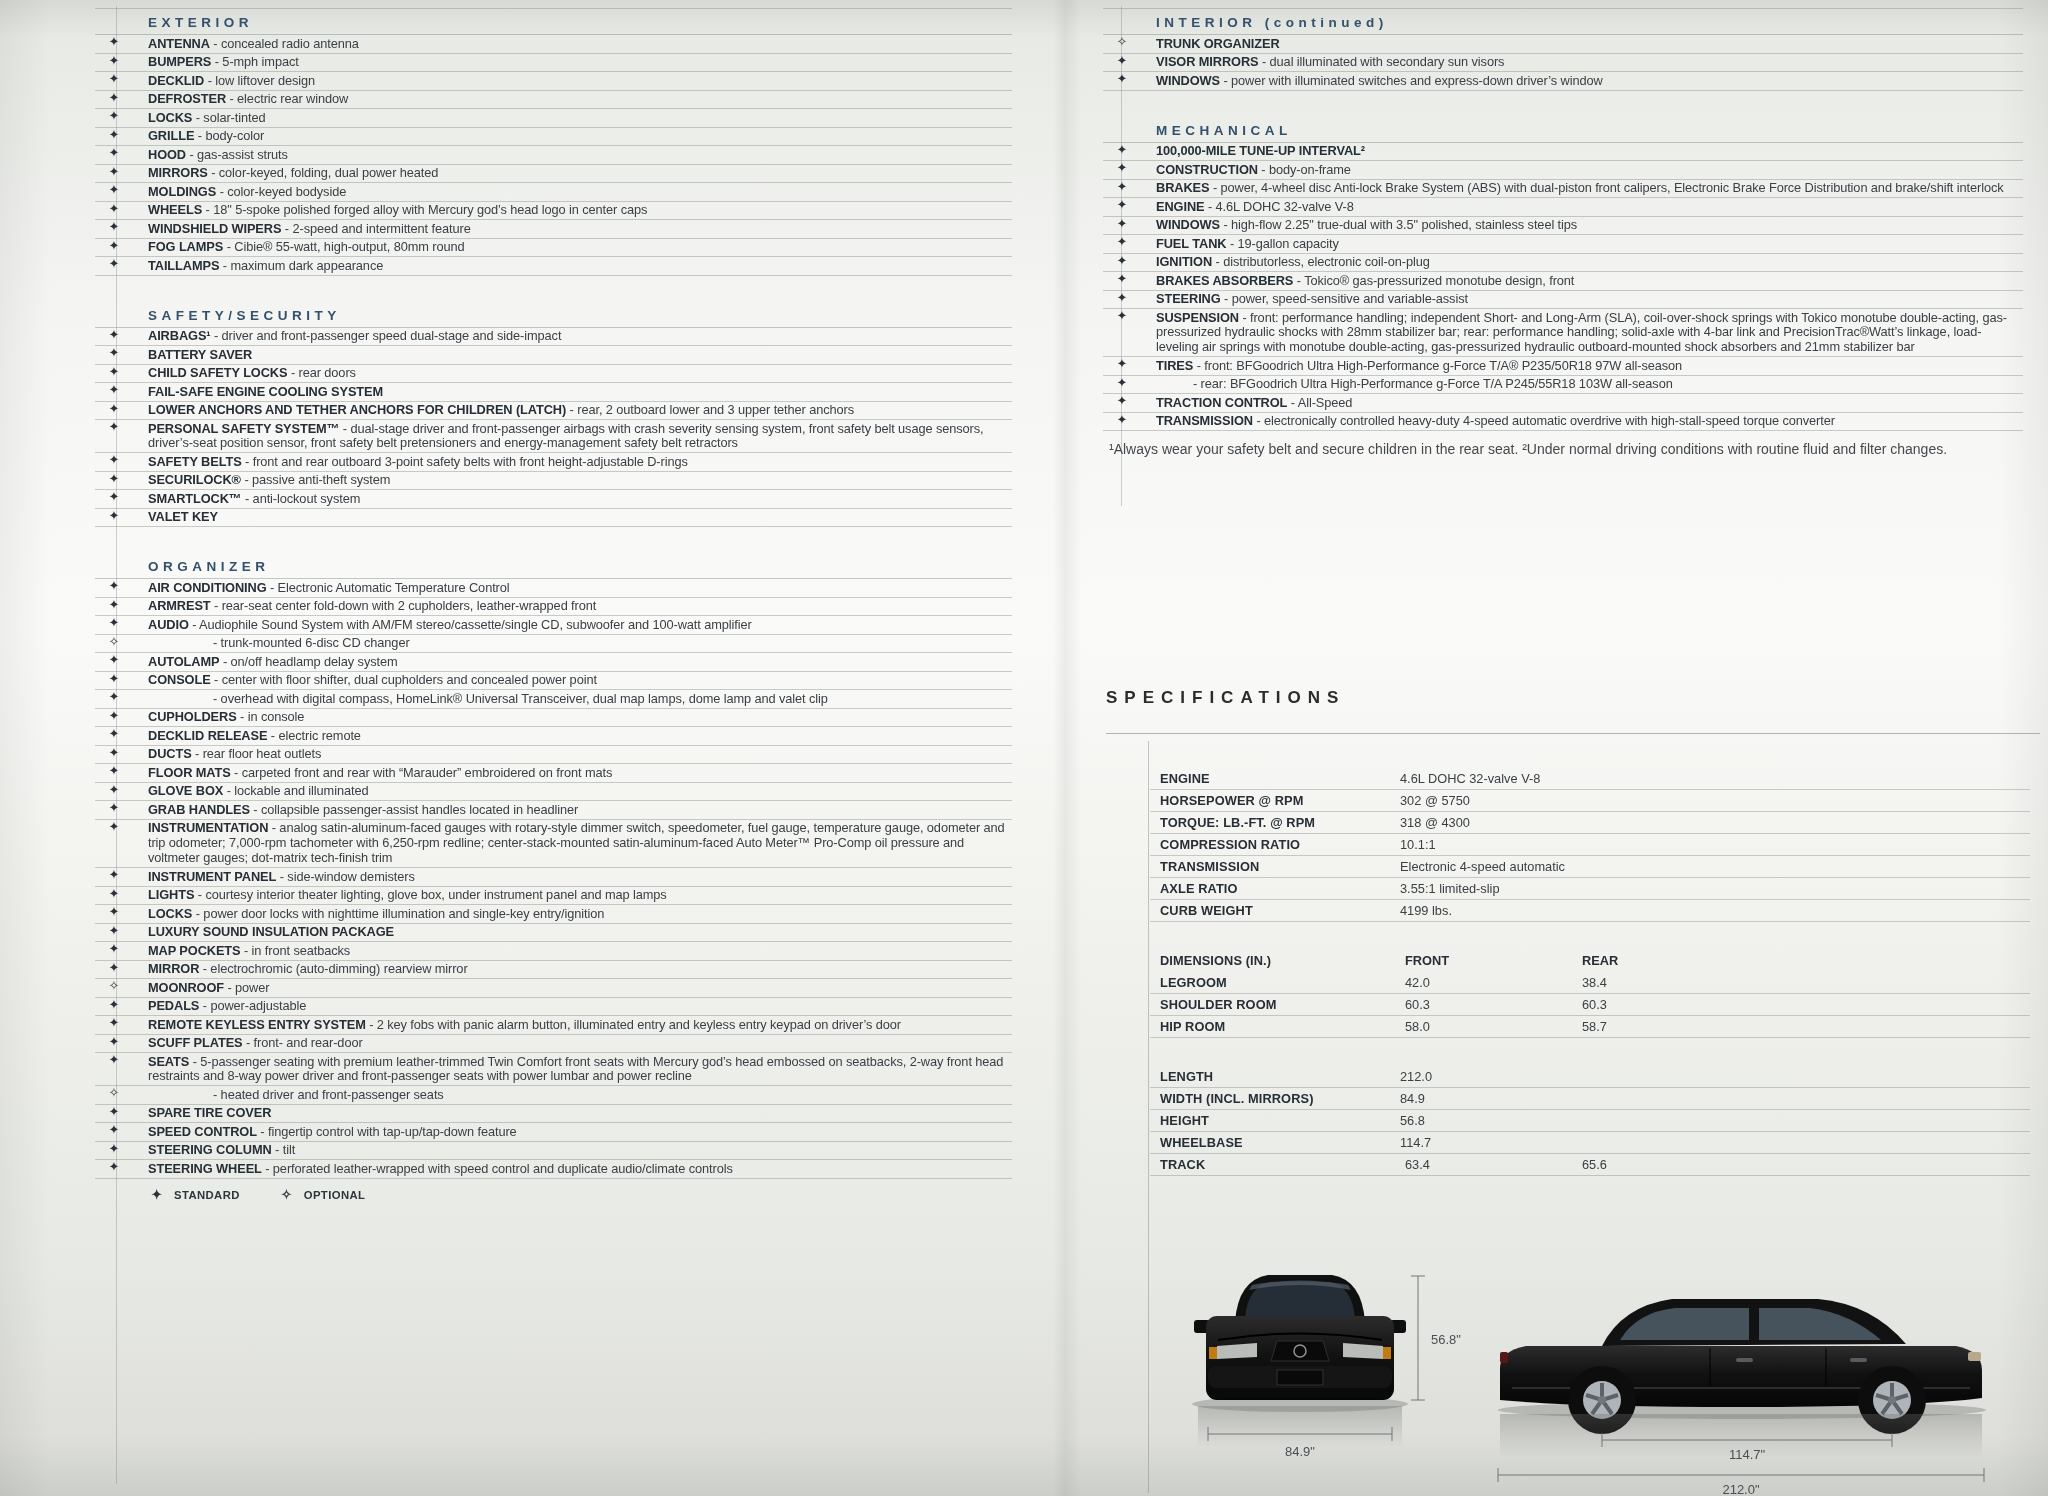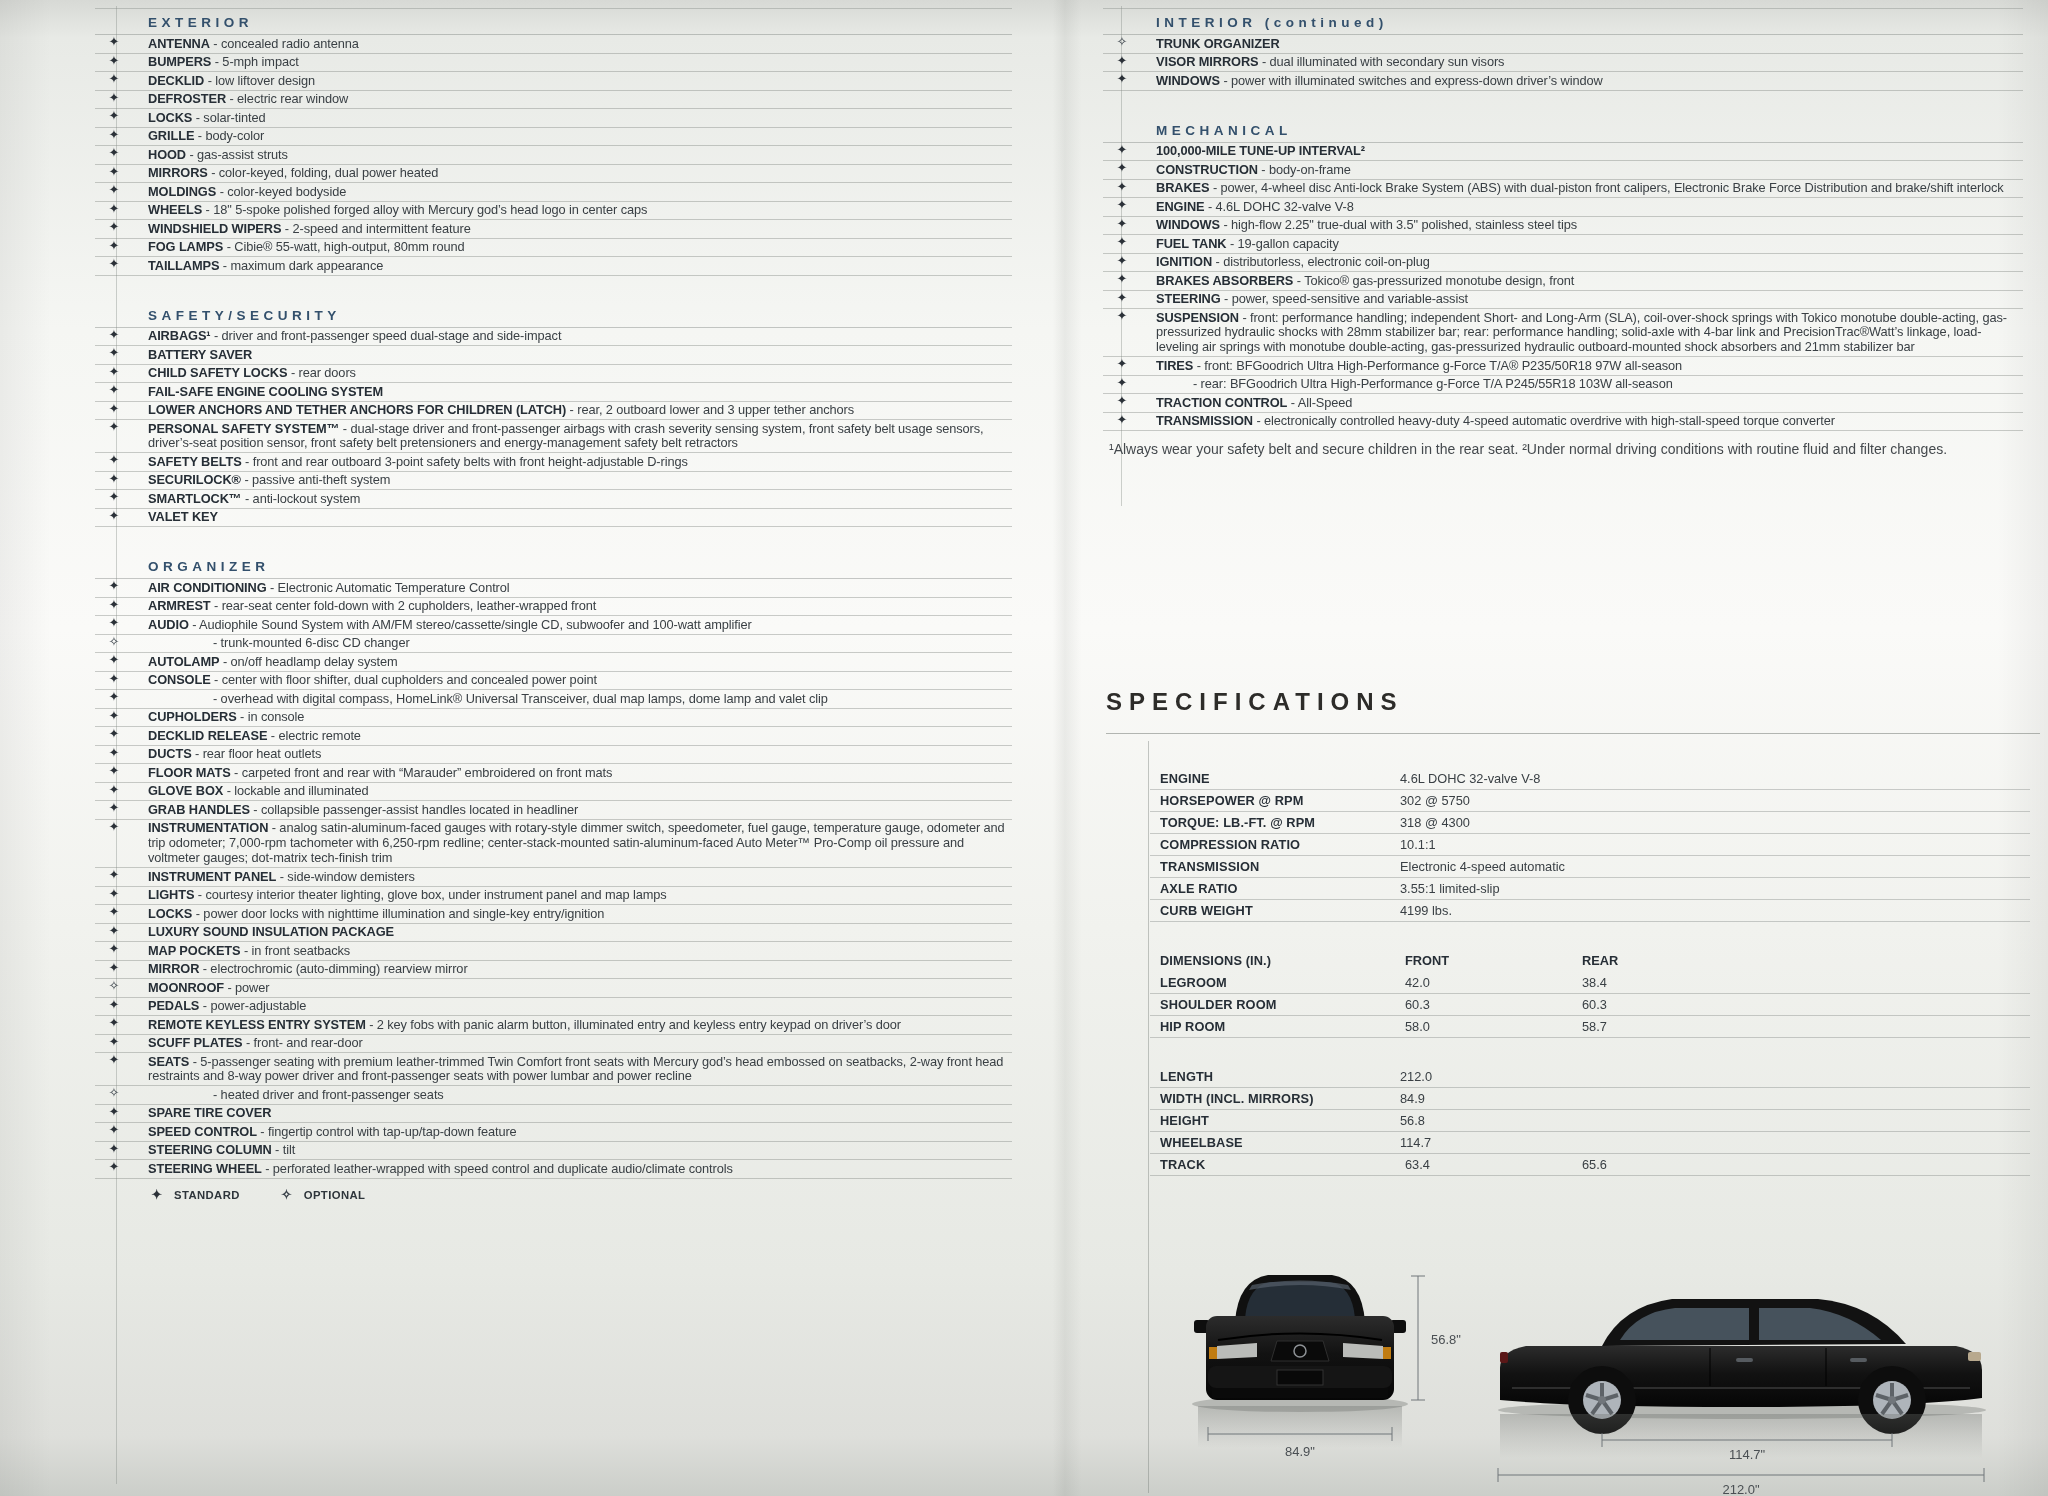--- a/index.html
+++ b/index.html
@@ -36,21 +36,21 @@
   .bullet.opt{color:#3a424a;}
   .flabel{font-weight:bold;color:#262e36;}
   .ftext{color:#3a4045;}
 
   .legend{margin-top:8px;padding-left:53px;font-size:11.3px;font-weight:bold;color:#2e353b;letter-spacing:0.4px;}
   .legend .bullet{position:static;display:inline-block;margin-right:8px;}
   .legend-item{display:inline-block;margin-right:38px;}
 
   .footnote{margin-top:10px;padding-left:6px;font-size:14px;color:#44494d;letter-spacing:0;}
 
-  .spec-title{position:absolute;left:1106px;top:688px;font-size:24px;font-weight:bold;letter-spacing:7px;color:#2d2c29;}
+  .spec-title{position:absolute;left:1106px;top:688px;font-size:17px;font-weight:bold;letter-spacing:7px;color:#2d2c29;}
   .spec-rule{position:absolute;left:1106px;top:733px;width:934px;height:1px;background:rgba(110,115,110,0.5);}
   .spec-vline{position:absolute;left:1148px;top:741px;width:1px;height:752px;background:rgba(120,126,122,0.42);}
 
   .spec-table{position:absolute;left:1150px;top:768px;width:880px;font-size:12.8px;}
   .srow{position:relative;height:21px;border-bottom:1px solid rgba(130,136,132,0.4);}
   .srow.head{border-bottom:none;height:22px;}
   .srow.gap{height:28px;border-bottom:none;}
   .slabel{position:absolute;left:10px;top:3px;font-weight:bold;color:#262e36;letter-spacing:0.1px;}
   .sv{position:absolute;top:3px;text-align:left;color:#3a4045;}
   .sv.center{left:250px;width:320px;}

